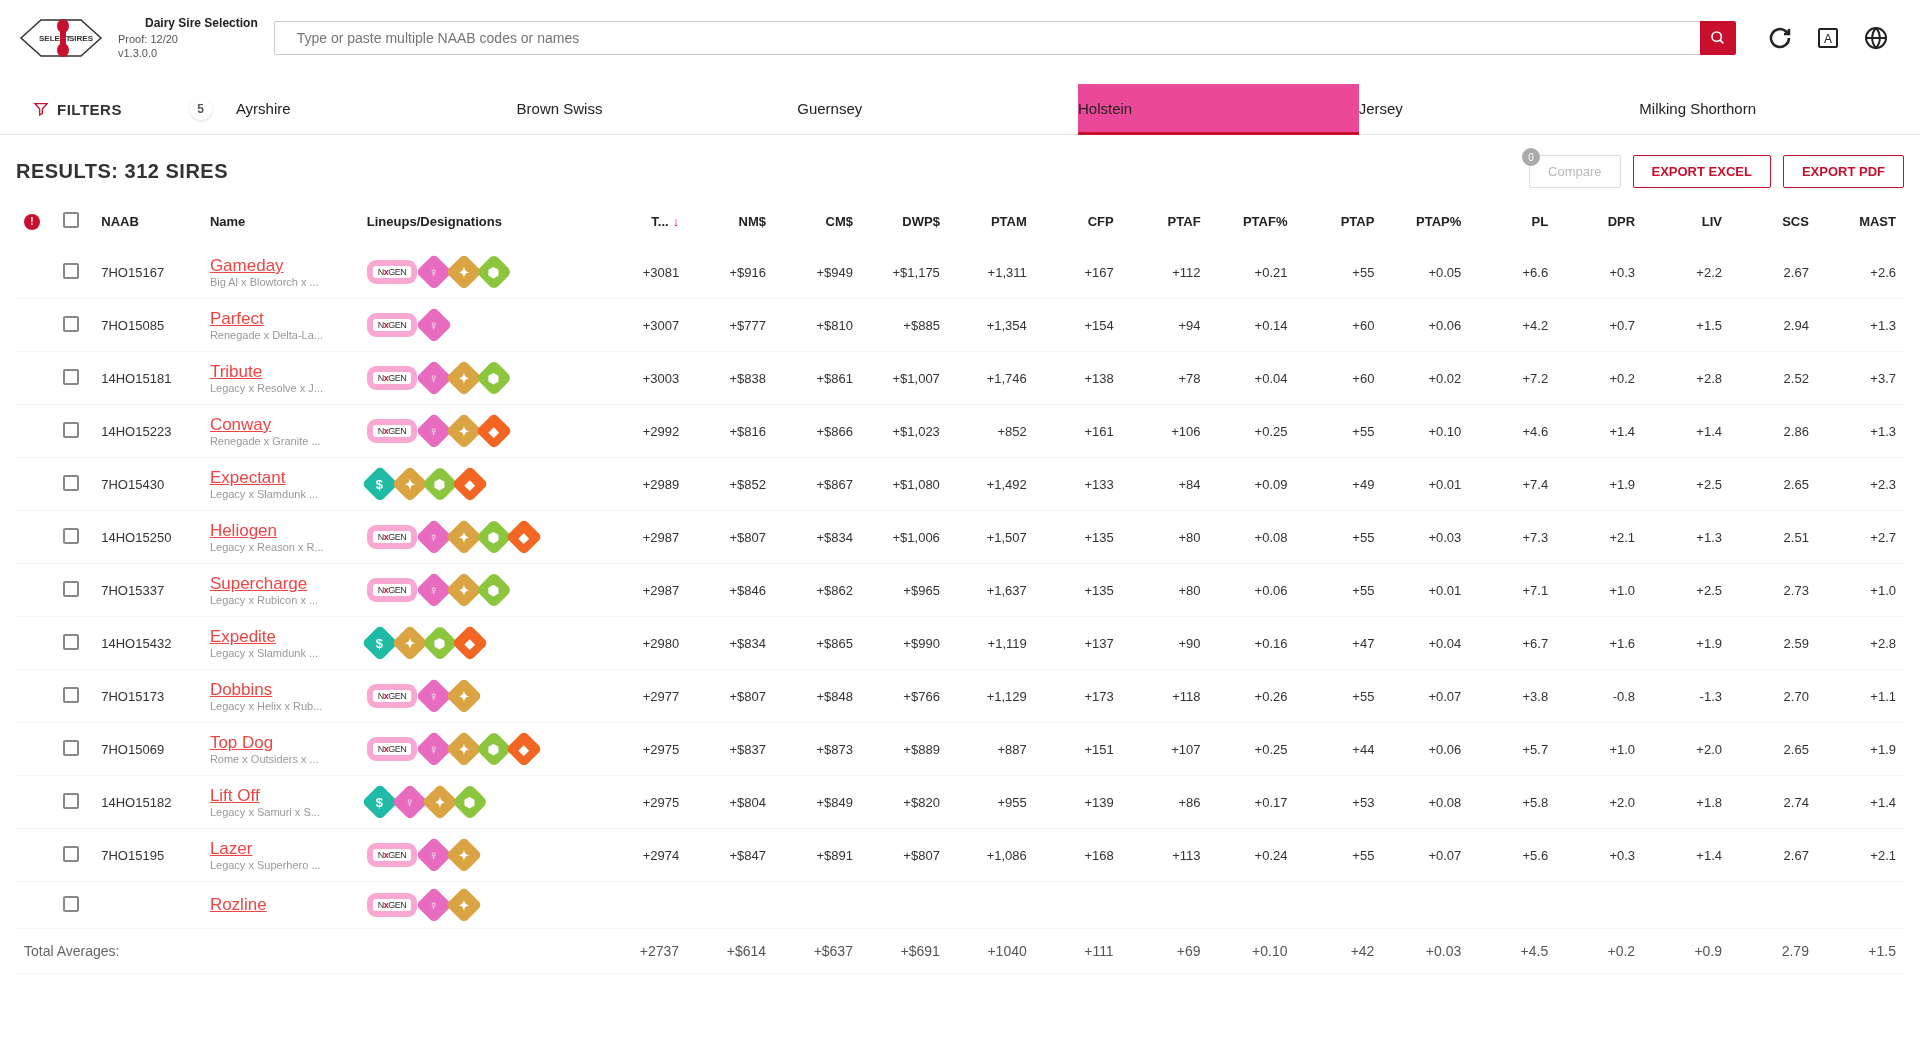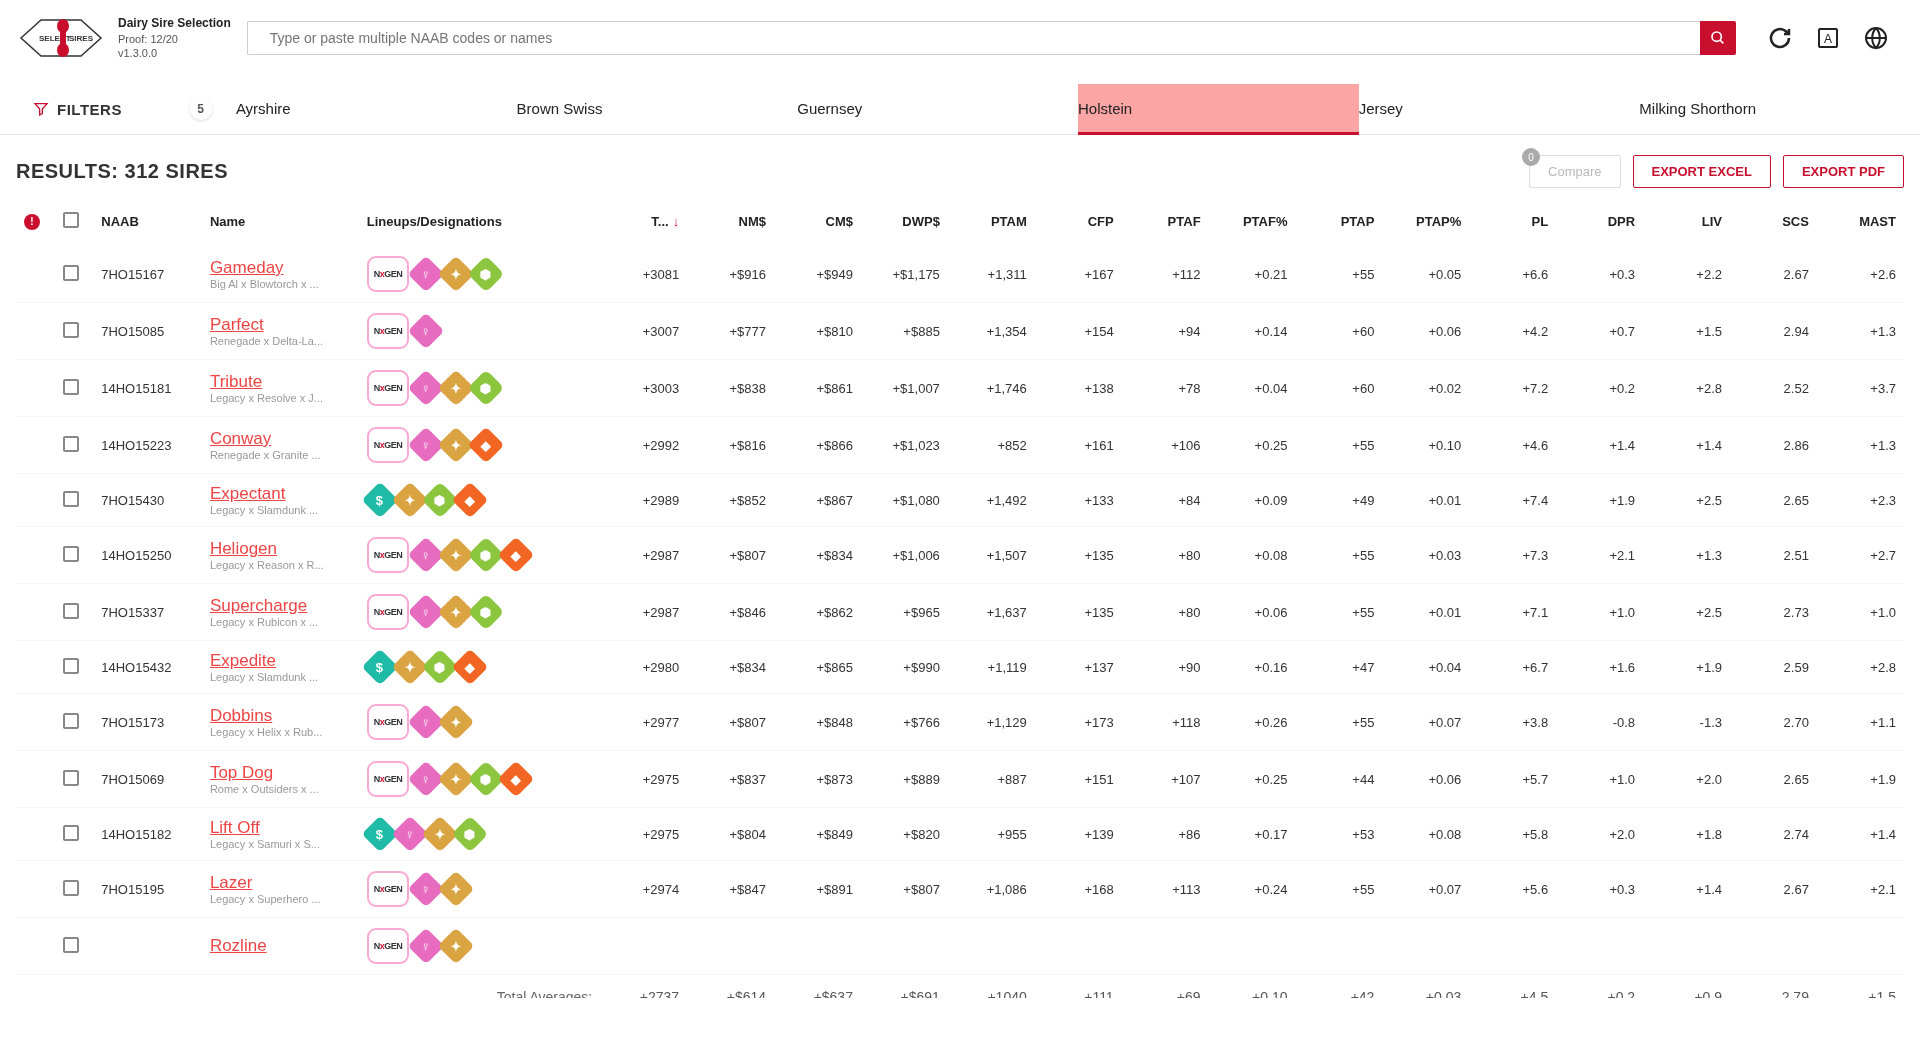--- a/index.html
+++ b/index.html
@@ -3,34 +3,34 @@
 <meta charset="utf-8">
 <style>
 * { box-sizing: border-box; margin: 0; padding: 0; }
 body { font-family: Arial, Helvetica, sans-serif; font-size: 13px; color: #333; background: #fff; overflow: hidden; }
 
 
 .header { display: flex; align-items: center; padding: 8px 16px; gap: 16px; }
 .logo-block { display: flex; align-items: center; gap: 12px; min-width: 210px; }
 .logo-svg { width: 90px; height: 60px; }
 .logo-meta { font-size: 11px; color: #555; line-height: 1.3; }
-.logo-meta .title { font-weight: bold; color: #222; font-size: 12px; }
+.logo-meta .title { font-weight: bold; color: #222; font-size: 12px; margin-left: 27px; }
 .search-wrap { flex: 1; display: flex; }
 .search-input { flex: 1; border: 1px solid #ccc; border-right: none; padding: 8px 22px; font-size: 14px; outline: none; border-radius: 2px 0 0 2px; }
 .search-btn { width: 36px; background: #c8102e; border: none; color: #fff; display: flex; align-items: center; justify-content: center; cursor: pointer; border-radius: 0 2px 2px 0; }
 .hdr-icons { display: flex; gap: 24px; align-items: center; padding: 0 16px; }
 .hdr-icon { width: 24px; height: 24px; cursor: pointer; color: #222; }
 
 
 .tabs-row { display: flex; border-bottom: 1px solid #e5e5e5; margin-top: 8px; padding-left: 9px; }
 .filters-tab { display: flex; align-items: center; gap: 8px; padding: 14px 24px; font-weight: bold; font-size: 15px; text-transform: uppercase; letter-spacing: 0.5px; cursor: pointer; }
 .filters-tab svg { width: 16px; height: 16px; color: #c8102e; }
 .filter-count { background: #fff; border-radius: 50%; width: 22px; height: 22px; display: flex; align-items: center; justify-content: center; font-size: 12px; color: #555; margin-left: 60px; box-shadow: 0 1px 3px rgba(0,0,0,0.15); }
 .breed-tab { flex: 1; padding: 16px 0; font-size: 15px; cursor: pointer; color: #222; position: relative; }
-.breed-tab.active { background: #fca5a5; font-weight: 500; }
+.breed-tab.active { background: #ec4899; font-weight: 500; }
 .breed-tab.active::after { content: ''; position: absolute; left: 0; right: 0; bottom: -1px; height: 3px; background: #c8102e; }
 
 
 .results-bar { display: flex; align-items: center; justify-content: space-between; padding: 20px 16px 10px; }
 .results-count { font-weight: bold; font-size: 20px; text-transform: uppercase; letter-spacing: 0.5px; }
 .results-actions { display: flex; gap: 12px; align-items: center; }
 .compare-btn { position: relative; border: 1px solid #ddd; background: #fff; color: #bbb; padding: 8px 18px; font-size: 13px; cursor: not-allowed; border-radius: 2px; }
 .compare-badge { position: absolute; top: -8px; left: -8px; background: #aaa; color: #fff; width: 18px; height: 18px; border-radius: 50%; font-size: 10px; display: flex; align-items: center; justify-content: center; }
 .export-btn { border: 1px solid #c8102e; background: #fff; color: #c8102e; padding: 8px 18px; font-size: 13px; font-weight: bold; cursor: pointer; border-radius: 2px; }
 
@@ -42,33 +42,33 @@
 .data-table td { padding: 10px 8px; border-bottom: 1px solid #f5f5f5; white-space: nowrap; vertical-align: middle; }
 .sort-arrow { color: #c8102e; margin-left: 4px; }
 .chk { width: 16px; height: 16px; border: 2px solid #888; border-radius: 2px; display: inline-block; cursor: pointer; }
 .naab-cell { color: #333; font-size: 13px; }
 .name-cell .nm { color: #ef4444; font-size: 17px; text-decoration: underline; }
 .name-cell .lineage { color: #999; font-size: 11px; max-width: 120px; overflow: hidden; text-overflow: ellipsis; white-space: nowrap; }
 .red-dot { width: 16px; height: 16px; background: #c8102e; border-radius: 50%; display: inline-flex; align-items: center; justify-content: center; color: #fff; font-size: 10px; font-weight: bold; cursor: pointer; }
 
 
 .badges { display: flex; gap: 4px; align-items: center; }
-.nxgen { font-size: 9px; font-weight: bold; color: #333; border: 2px solid #f9a8d4; border-radius: 9px; padding: 11px 5px; letter-spacing: -0.5px; }
+.nxgen { font-size: 9px; font-weight: normal; color: #333; border: 6px solid #f9a8d4; border-radius: 9px; padding: 1px 5px; letter-spacing: -0.5px; }
 .nxgen b { color: #c8102e; }
 .badge { width: 26px; height: 26px; display: inline-flex; align-items: center; justify-content: center; border-radius: 5px; transform: rotate(45deg); }
 .badge span { transform: rotate(-45deg); font-size: 13px; font-weight: bold; }
 .badge.pink { background: #e76bbf; color: #fff; }
 .badge.gold { background: #d9a441; color: #fff; }
 .badge.green { background: #8cc63f; color: #fff; border-radius: 6px; }
 .badge.orange { background: #f26522; color: #fff; }
 .badge.teal { background: #1fbba6; color: #fff; }
 
 
 .totals-row td { border-top: 1px solid #ddd; font-size: 14px; color: #555; padding: 14px 8px; background: #fff; }
-.totals-row .lbl { color: #666; text-align: right; }
+.totals-row .lbl { color: #666; }
 .bottom-scrolls { display: flex; margin-top: 2px; }
 .bottom-scrolls .left { width: 280px; overflow-x: scroll; height: 16px; margin-left: 16px; }
 .bottom-scrolls .left > div { width: 420px; height: 1px; }
 .bottom-scrolls .right { flex: 1; overflow-x: scroll; height: 16px; margin: 0 16px; }
 .bottom-scrolls .right > div { width: 3500px; height: 1px; }
 
 .col-chk { width: 32px; }
 .col-red { width: 24px; }
 .col-naab { width: 90px; }
 .col-name { width: 130px; }

